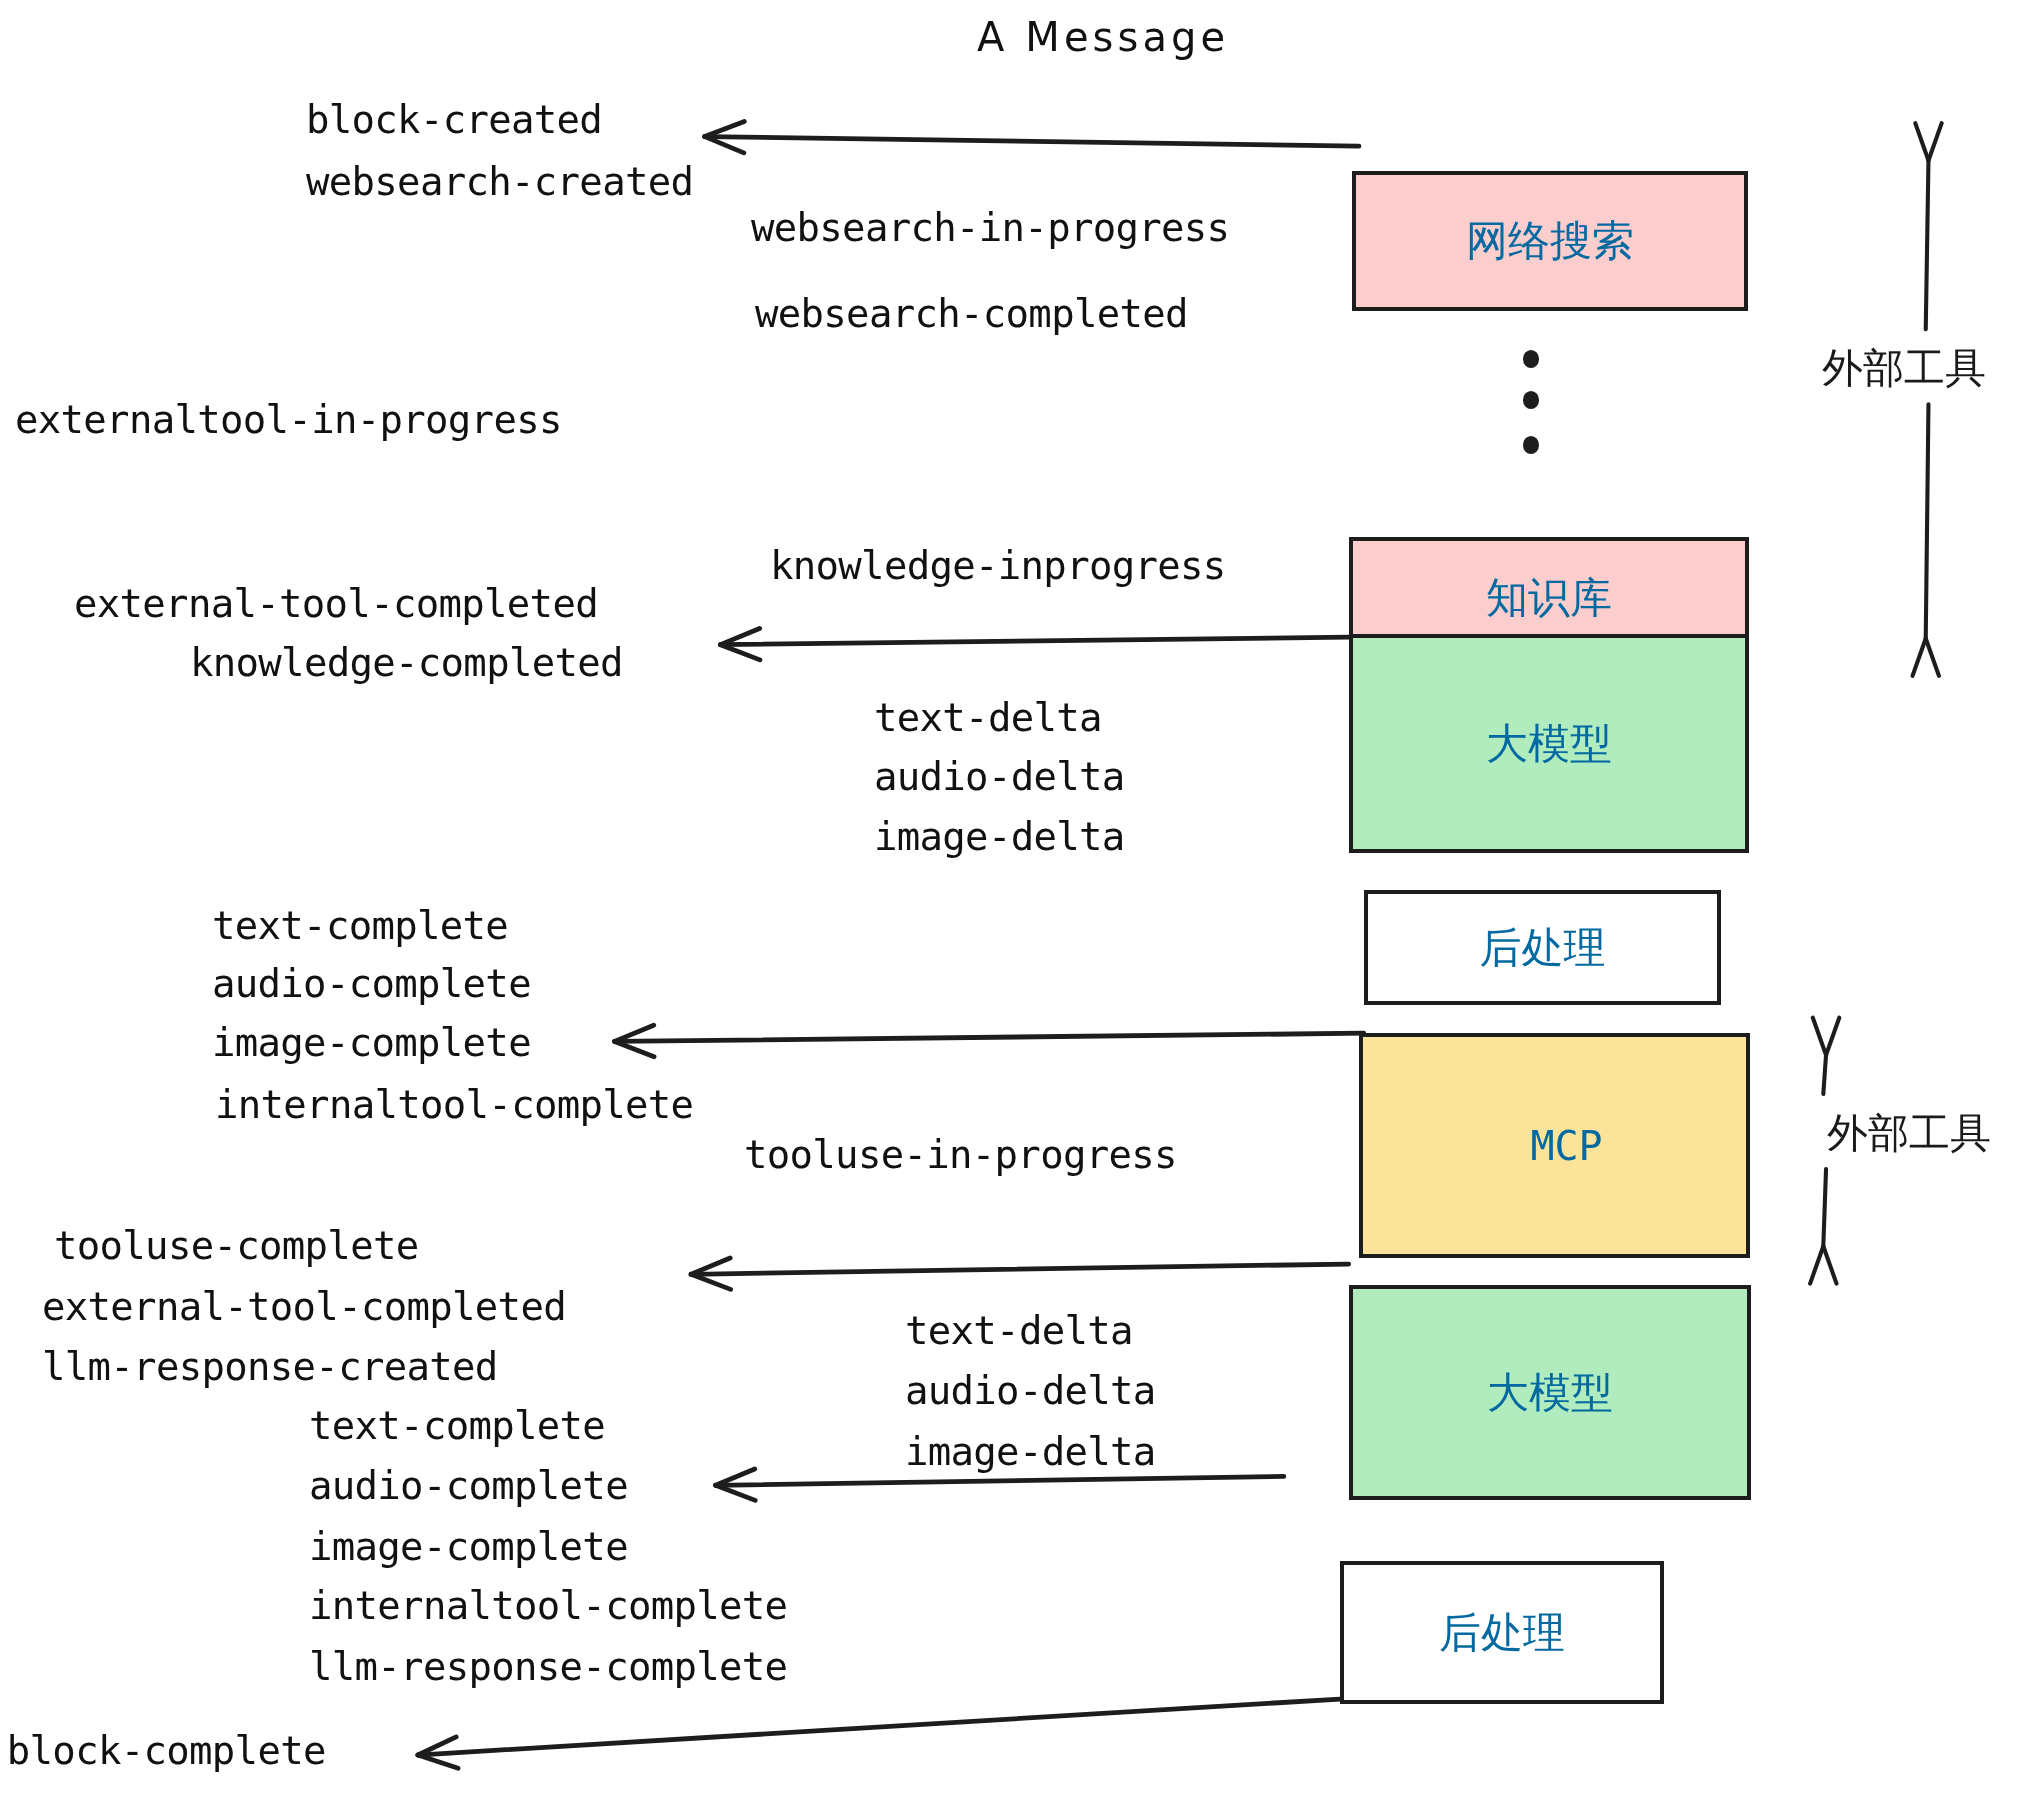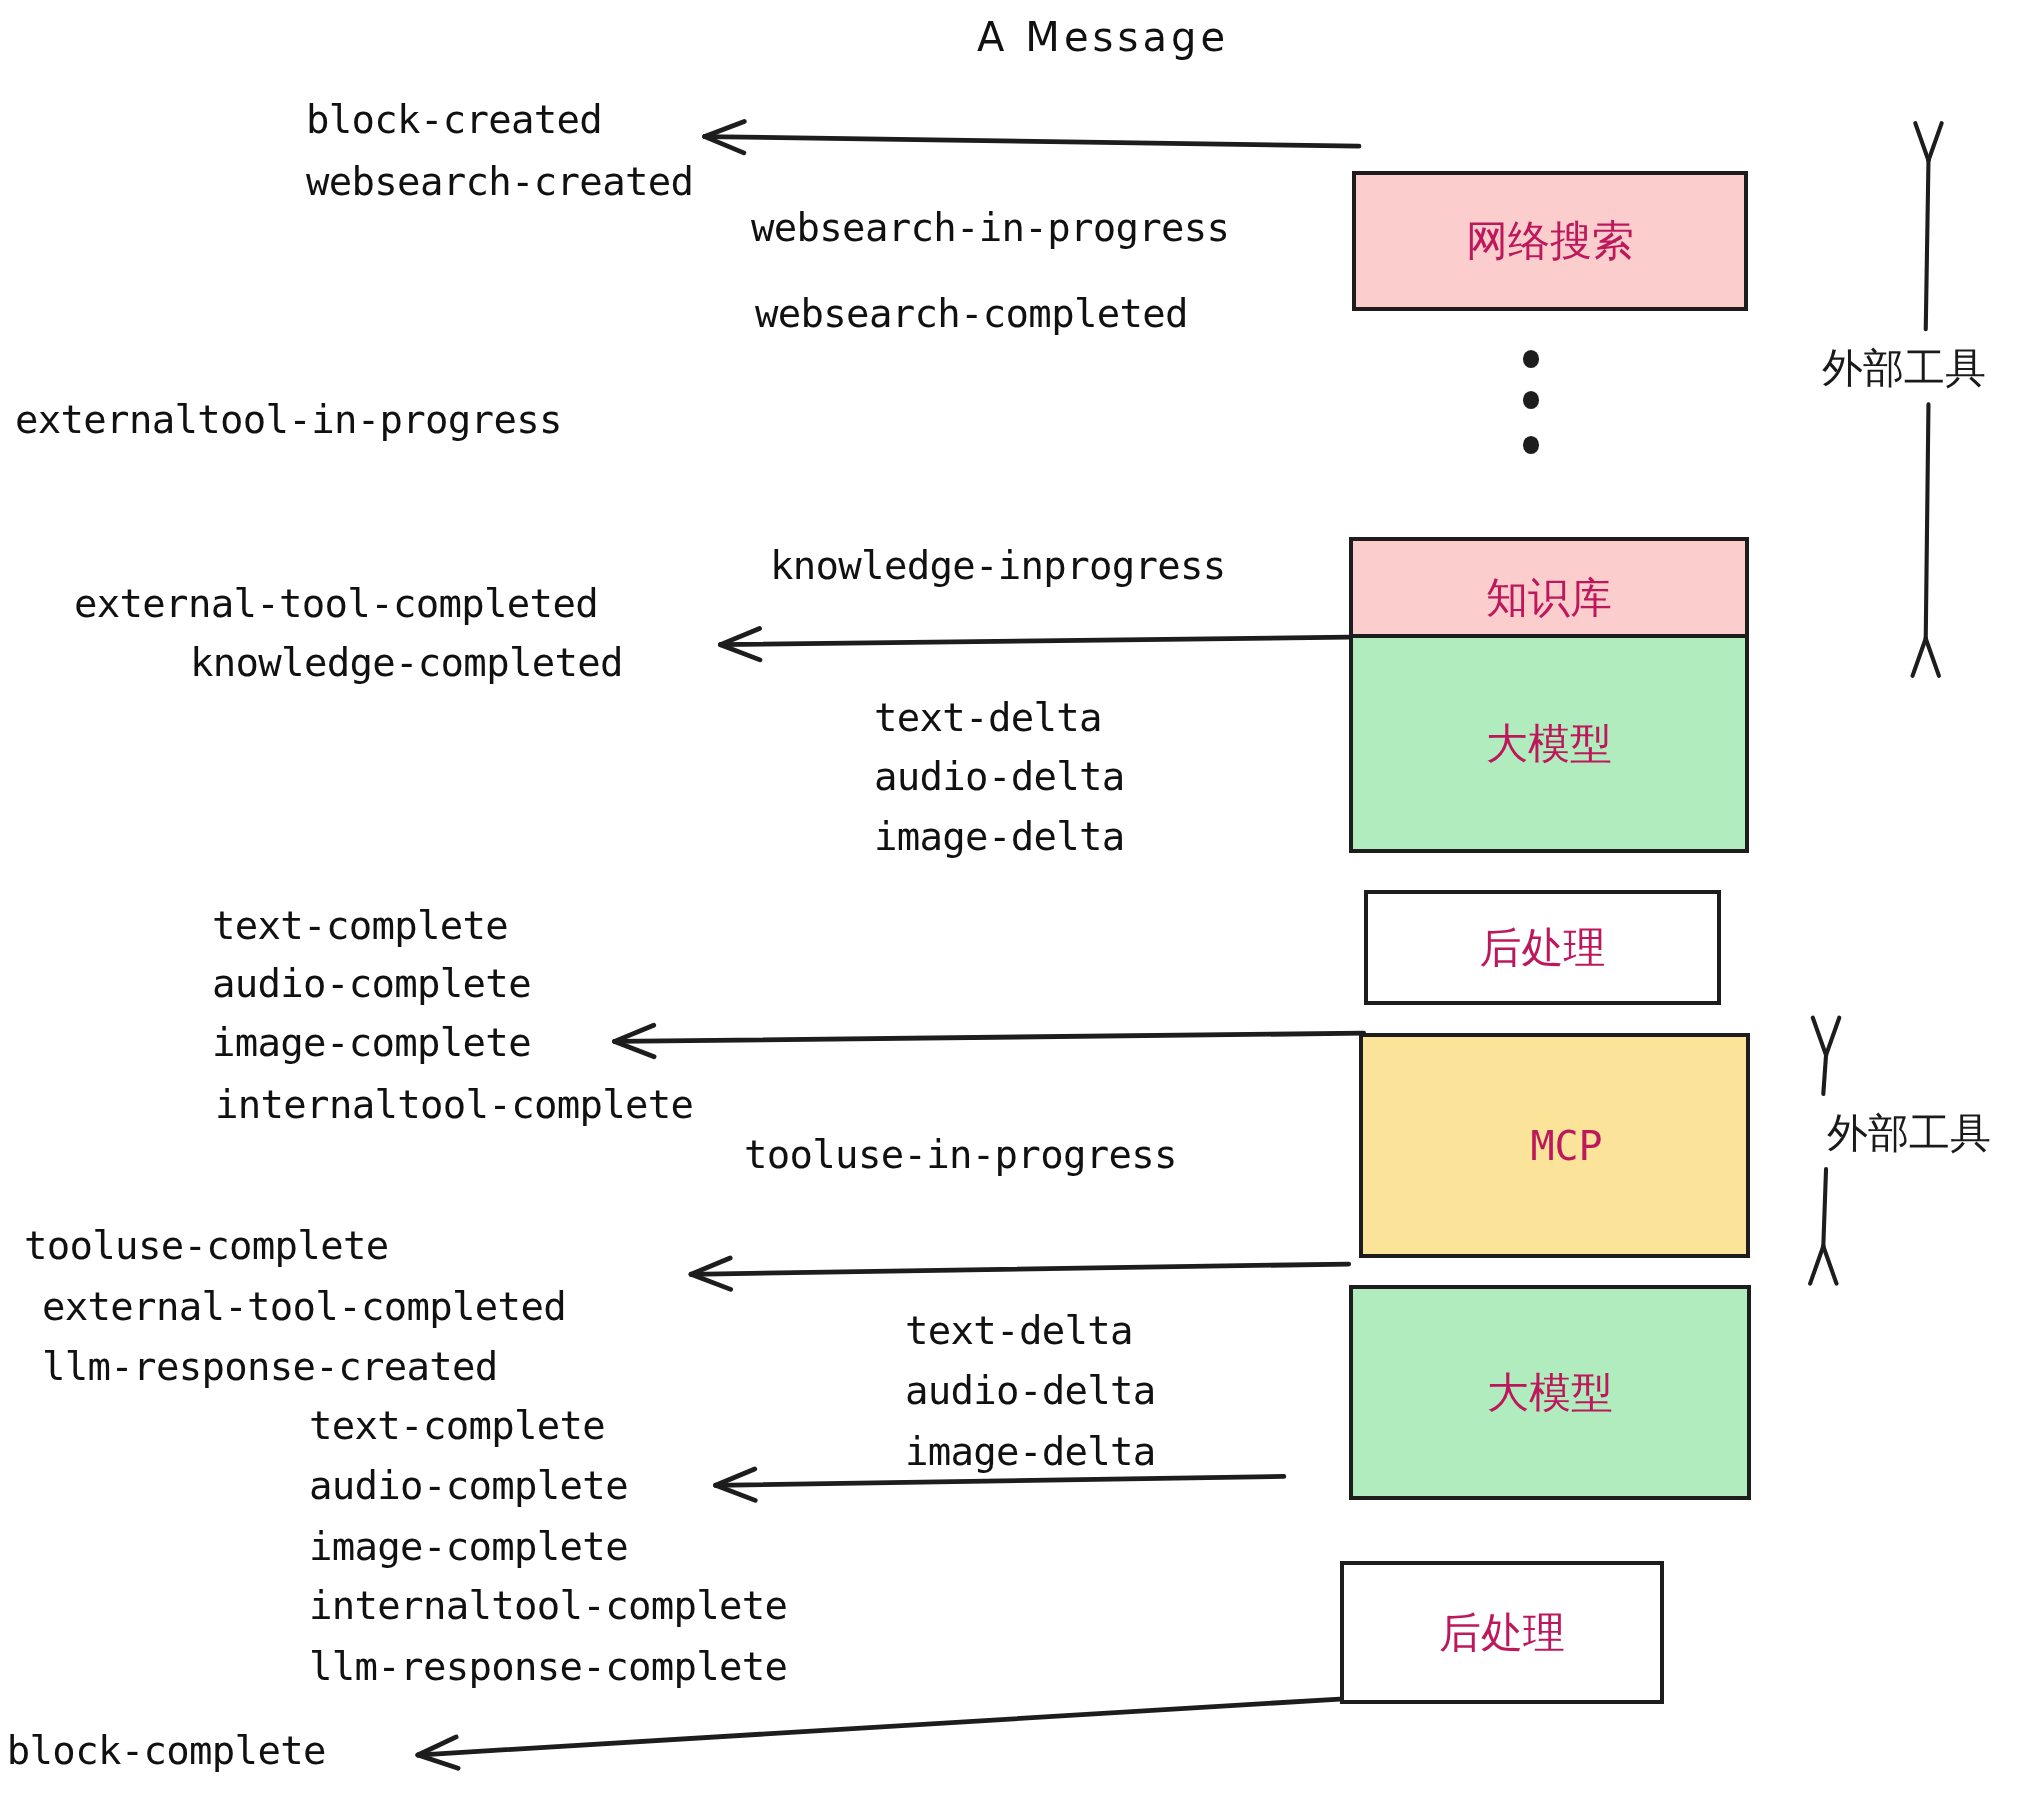--- a/index.html
+++ b/index.html
@@ -38,21 +38,21 @@
     font-family: "DejaVu Sans", "Liberation Sans", sans-serif;
     font-size: 40px;
     letter-spacing: 4.1px;
     color: #111111;
   }
   .boxlabel {
     position: absolute;
     white-space: nowrap;
     font-family: "DejaVu Sans", "Liberation Sans", sans-serif;
     font-size: 42px;
-    color: #be185d;
+    color: #0369a1;
     text-align: right;
   }
   .boxlabel.latin {
     font-family: "DejaVu Sans Mono", "Liberation Mono", monospace;
     font-size: 40px;
   }
   .sidelabel {
     position: absolute;
     white-space: nowrap;
     font-family: "DejaVu Sans", "Liberation Sans", sans-serif;
@@ -191,21 +191,21 @@
       <div class="evt" style="left: 74px; top: 584px;">external-tool-completed</div>
       <div class="evt" style="left: 190px; top: 643px;">knowledge-completed</div>
       <div class="evt" style="left: 874px; top: 698px;">text-delta</div>
       <div class="evt" style="left: 874px; top: 757px;">audio-delta</div>
       <div class="evt" style="left: 874px; top: 817px;">image-delta</div>
       <div class="evt" style="left: 212px; top: 906px;">text-complete</div>
       <div class="evt" style="left: 212px; top: 964px;">audio-complete</div>
       <div class="evt" style="left: 212px; top: 1023px;">image-complete</div>
       <div class="evt" style="left: 215px; top: 1085px;">internaltool-complete</div>
       <div class="evt" style="left: 744px; top: 1135px;">tooluse-in-progress</div>
-      <div class="evt" style="left: 24px; top: 1226px;">tooluse-complete</div>
+      <div class="evt" style="left: 54px; top: 1226px;">tooluse-complete</div>
       <div class="evt" style="left: 42px; top: 1287px;">external-tool-completed</div>
       <div class="evt" style="left: 42px; top: 1347px;">llm-response-created</div>
       <div class="evt" style="left: 905px; top: 1311px;">text-delta</div>
       <div class="evt" style="left: 905px; top: 1371px;">audio-delta</div>
       <div class="evt" style="left: 905px; top: 1432px;">image-delta</div>
       <div class="evt" style="left: 309px; top: 1406px;">text-complete</div>
       <div class="evt" style="left: 309px; top: 1466px;">audio-complete</div>
       <div class="evt" style="left: 309px; top: 1527px;">image-complete</div>
       <div class="evt" style="left: 309px; top: 1586px;">internaltool-complete</div>
       <div class="evt" style="left: 309px; top: 1647px;">llm-response-complete</div>

